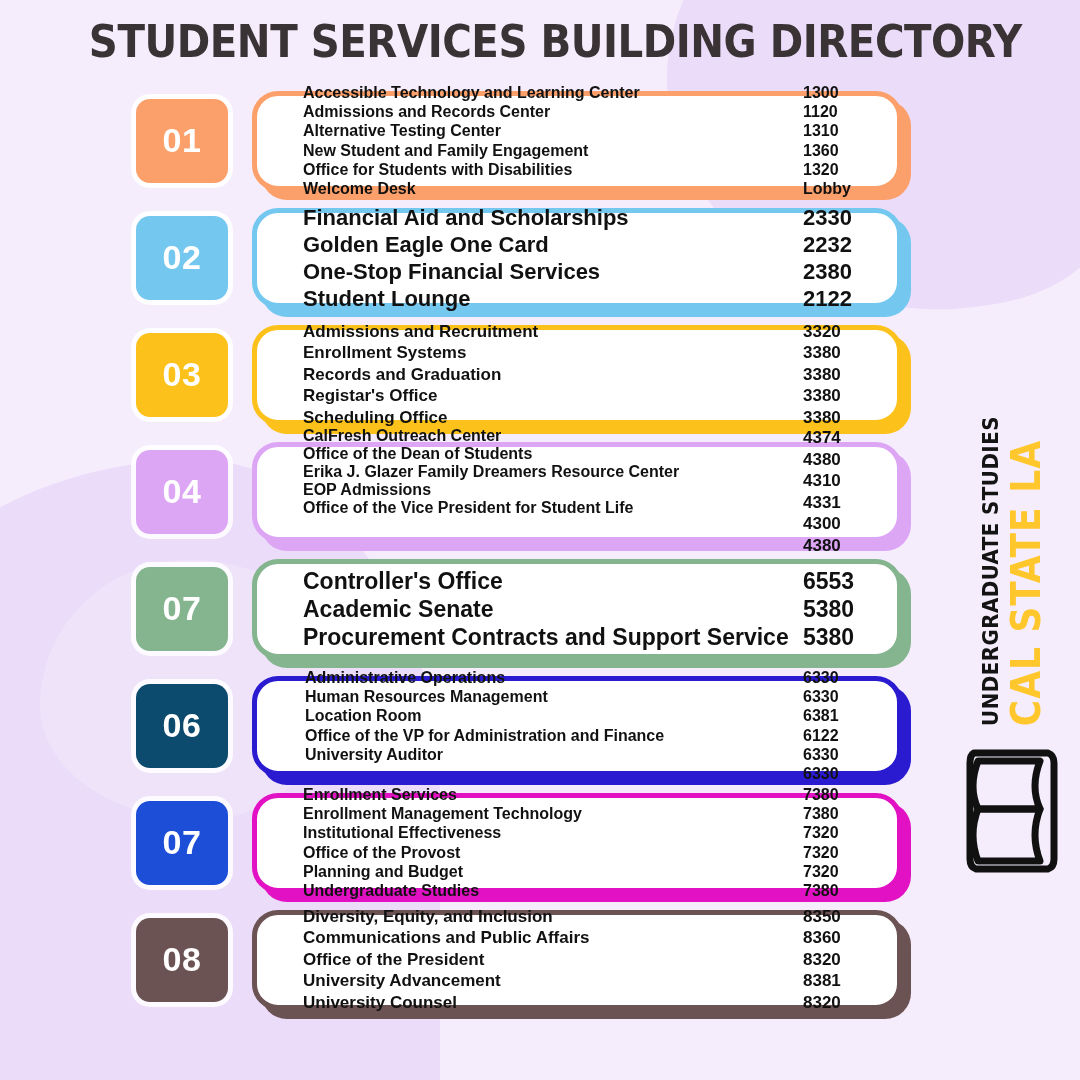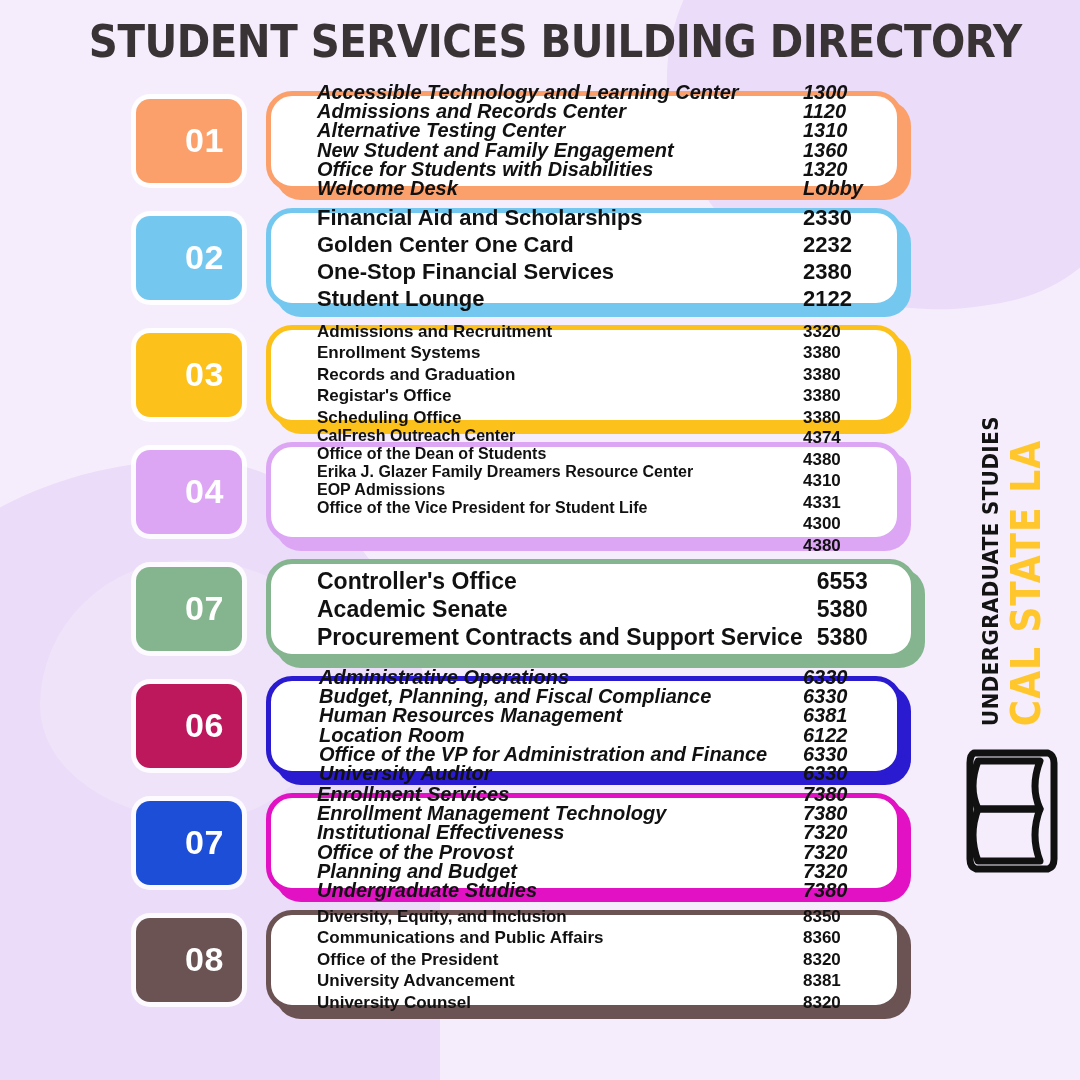--- a/index.html
+++ b/index.html
@@ -48,29 +48,28 @@
     position:relative;
     display:flex;align-items:center;
     height:117px;
     padding-left:136px;
     box-sizing:border-box;
   }
 
   .badge{
     position:relative;
     flex:0 0 auto;
-    width:75px;height:84px;
+    width:92px;height:84px;
     border-radius:14px;
     display:flex;align-items:center;justify-content:center;
     color:#FFFFFF;
     font-size:34px;font-weight:700;
     letter-spacing:0.5px;
     box-shadow:0 0 0 5px rgba(255,255,255,0.85);
     z-index:3;
-    padding-left:31px;
   }
 
   .card-wrap{
     position:relative;
     flex:1 1 auto;
     margin-left:24px;
     margin-right:178px;
     height:100%;
     display:flex;align-items:center;
   }
@@ -109,21 +108,21 @@
     font-weight:700;
   }
   .col-names{align-items:flex-start;}
   .col-rooms{align-items:flex-start;min-width:72px;padding-left:14px;}
   .col-names div,.col-rooms div{white-space:nowrap;}
 
   
   .d3 .col-names,.d3 .col-rooms{font-size:23px;line-height:28px;}
   .d4 .col-names,.d4 .col-rooms{font-size:22px;line-height:27px;}
   .d5 .col-names,.d5 .col-rooms{font-size:17px;line-height:21.5px;}
-  .d6 .col-names,.d6 .col-rooms{font-size:20px;line-height:19.2px;font-style:italic;}
+  .d6 .col-names,.d6 .col-rooms{font-size:16px;line-height:19.2px;}
   .d5r6 .col-rooms{font-size:17px;line-height:21.5px;}
 
   
   .brand{
     position:absolute;right:6px;top:406px;
     width:120px;height:320px;
     display:flex;flex-direction:row-reverse;align-items:flex-end;justify-content:center;
     z-index:3;
   }
   .brand-main,.brand-sub{
@@ -196,21 +195,21 @@
         </div>
       </div>
       <div class="floor d4">
         <div class="badge" style="background: rgb(116, 200, 240);">02</div>
         <div class="card-wrap">
           <div class="card-shadow" style="background: rgb(116, 200, 240);"></div>
           <div class="card" style="border-color: rgb(116, 200, 240);">
             <div class="rows">
               <div class="col-names">
                 <div>Financial Aid and Scholarships</div>
-                <div>Golden Center One Card</div>
+                <div>Golden Eagle One Card</div>
                 <div>One-Stop Financial Services</div>
                 <div>Student Lounge</div>
               </div>
               <div class="col-rooms">
                 <div>2330</div>
                 <div>2232</div>
                 <div>2380</div>
                 <div>2122</div>
               </div>
             </div>
@@ -280,28 +279,27 @@
               <div class="col-rooms">
                 <div>6553</div>
                 <div>5380</div>
                 <div>5380</div>
               </div>
             </div>
           </div>
         </div>
       </div>
       <div class="floor d6">
-        <div class="badge" style="background: #be185d;">06</div>
+        <div class="badge" style="background: #0c4a6e;">06</div>
         <div class="card-wrap">
           <div class="card-shadow" style="background: rgb(42, 27, 209);"></div>
           <div class="card" style="border-color: rgb(42, 27, 209); padding-left: 48px;">
             <div class="rows">
               <div class="col-names">
                 <div>Administrative Operations</div>
-                <div>Budget, Planning, and Fiscal Compliance</div>
                 <div>Human Resources Management</div>
                 <div>Location Room</div>
                 <div>Office of the VP for Administration and Finance</div>
                 <div>University Auditor</div>
               </div>
               <div class="col-rooms">
                 <div>6330</div>
                 <div>6330</div>
                 <div>6381</div>
                 <div>6122</div>

